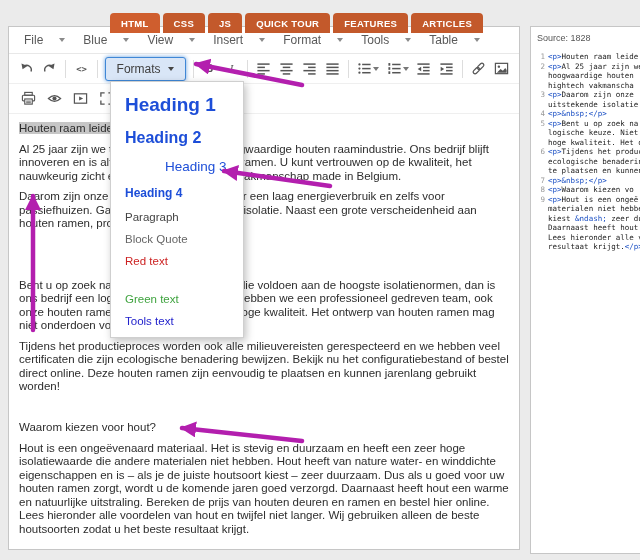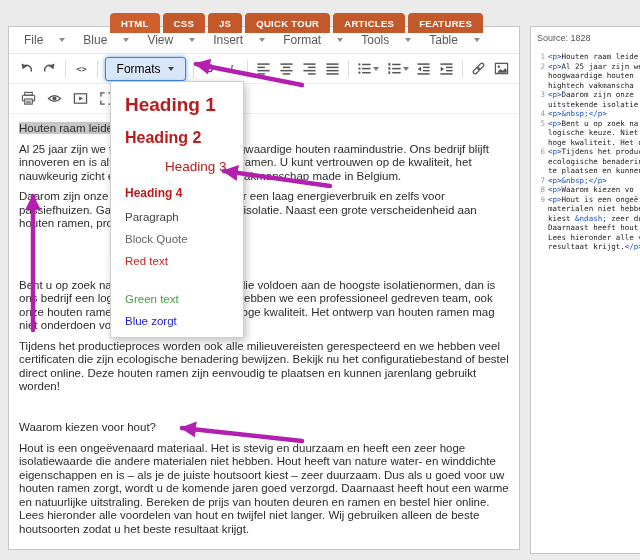--- a/index.html
+++ b/index.html
@@ -26,39 +26,39 @@
   .caret{width:0;height:0;border-left:3.5px solid transparent;border-right:3.5px solid transparent;border-top:4px solid #8a8a8a;display:inline-block;}
   .toolbar{display:flex;align-items:center;height:29px;padding:0 6px;border-bottom:1px solid #efefef;}
   .tbtn{width:26px;height:24px;display:flex;align-items:center;justify-content:center;border-radius:3px;cursor:pointer;color:#555;}
   .tbtn.wide{width:34px;}
   .tbtn .caret{margin-left:1px;border-top-color:#777;}
   .tsep{width:1px;height:18px;background:#ddd;margin:0 4px;flex:none;}
   .icon{display:flex;align-items:center;justify-content:center;}
   .formats-btn{
     display:flex;align-items:center;gap:7px;padding:4px 11px;margin:0 3px;
     border:1px solid var(--fmtbd,#3f87d6);background:var(--fmtbg,#d9e6f7);
-    border-radius:3px;font-size:12px;color:#000000;cursor:pointer;
+    border-radius:3px;font-size:12px;color:#404040;cursor:pointer;
     box-shadow:0 0 4px rgba(62,134,214,.8);
   }
   .formats-btn .caret{border-top-color:#444;}
   
   .content{
     padding:8px 10px;height:calc(100% - 86px);overflow:hidden;box-sizing:border-box;
     font-size:11.5px;line-height:13.5px;color:#2d2d2d;
   }
   .content p{margin:0 0 7px 0;}
   .content p.blank{color:transparent;}
   .selected{background:var(--sel,#c6c6c6);}
   
   .dropdown{
     position:absolute;left:110px;top:81px;width:134px;background:#fff;
     border:1px solid #cfcfcf;box-shadow:2px 3px 8px rgba(0,0,0,.25);
     padding:5px 0;z-index:10;box-sizing:border-box;
   }
-  .fmt-item{padding:7px 14px;cursor:pointer;color:#b91c1c;}
+  .fmt-item{padding:7px 14px;cursor:pointer;color:#1d4ed8;}
   .fmt-h1{font-size:19px;font-weight:bold;}
   .fmt-h2{font-size:16px;font-weight:bold;padding-top:6px;padding-bottom:6px;}
   .fmt-h3{font-size:13.5px;font-weight:normal;padding-top:6px;padding-bottom:6px;margin-left:40px;}
   .fmt-h4{font-size:12px;font-weight:bold;padding-top:6px;padding-bottom:6px;}
   .fmt-paragraph{font-size:11.5px;color:#444;padding-top:5px;padding-bottom:5px;}
   .fmt-blockquote{font-size:11.5px;color:#666;padding-top:5px;padding-bottom:5px;}
   .fmt-red,.fmt-green,.fmt-blue{font-size:11.5px;padding-top:5px;padding-bottom:5px;}
   
   .source-panel{
     position:absolute;left:530px;top:26px;width:124px;height:528px;
@@ -77,22 +77,22 @@
   .annotations .ah{fill:var(--ann,#b31fae);}
 </style>
 </head>
 <body>
 
 <div class="tabs" id="tabs">
     <div class="tab active">HTML</div>
     <div class="tab">CSS</div>
     <div class="tab">JS</div>
     <div class="tab">QUICK TOUR</div>
+    <div class="tab">FEATURES</div>
     <div class="tab">ARTICLES</div>
-    <div class="tab">FEATURES</div>
   </div>
 
 <div class="editor">
   <div class="menubar" id="menubar">
       <div class="menu-item">
         <span>File</span>
         <span class="caret"></span>
       </div>
       <div class="menu-item">
         <span>Blue</span>
@@ -329,21 +329,21 @@
 
 <div class="dropdown" id="formats-menu">
     <div class="fmt-item fmt-h1">Heading 1</div>
     <div class="fmt-item fmt-h2">Heading 2</div>
     <div class="fmt-item fmt-h3">Heading 3</div>
     <div class="fmt-item fmt-h4">Heading 4</div>
     <div class="fmt-item fmt-paragraph">Paragraph</div>
     <div class="fmt-item fmt-blockquote">Block Quote</div>
     <div class="fmt-item fmt-red" style="color: rgb(204, 34, 34);">Red text</div>
     <div class="fmt-item fmt-green" style="color: rgb(63, 163, 63); margin-top: 16px;">Green text</div>
-    <div class="fmt-item fmt-blue" style="color: rgb(34, 34, 204);">Blue zorgt</div>
+    <div class="fmt-item fmt-blue" style="color: rgb(34, 34, 204);">Tools text</div>
   </div>
 
 <div class="source-panel">
   <div class="source-header">Source: 1828</div>
   <div id="source-lines">
       <div class="src-row">
         <span class="src-num">1</span>
         <span class="src-code"><span class="seg-tag">&lt;p&gt;</span><span class="seg-txt">Houten raam leide</span></span>
       </div>
       <div class="src-row">

